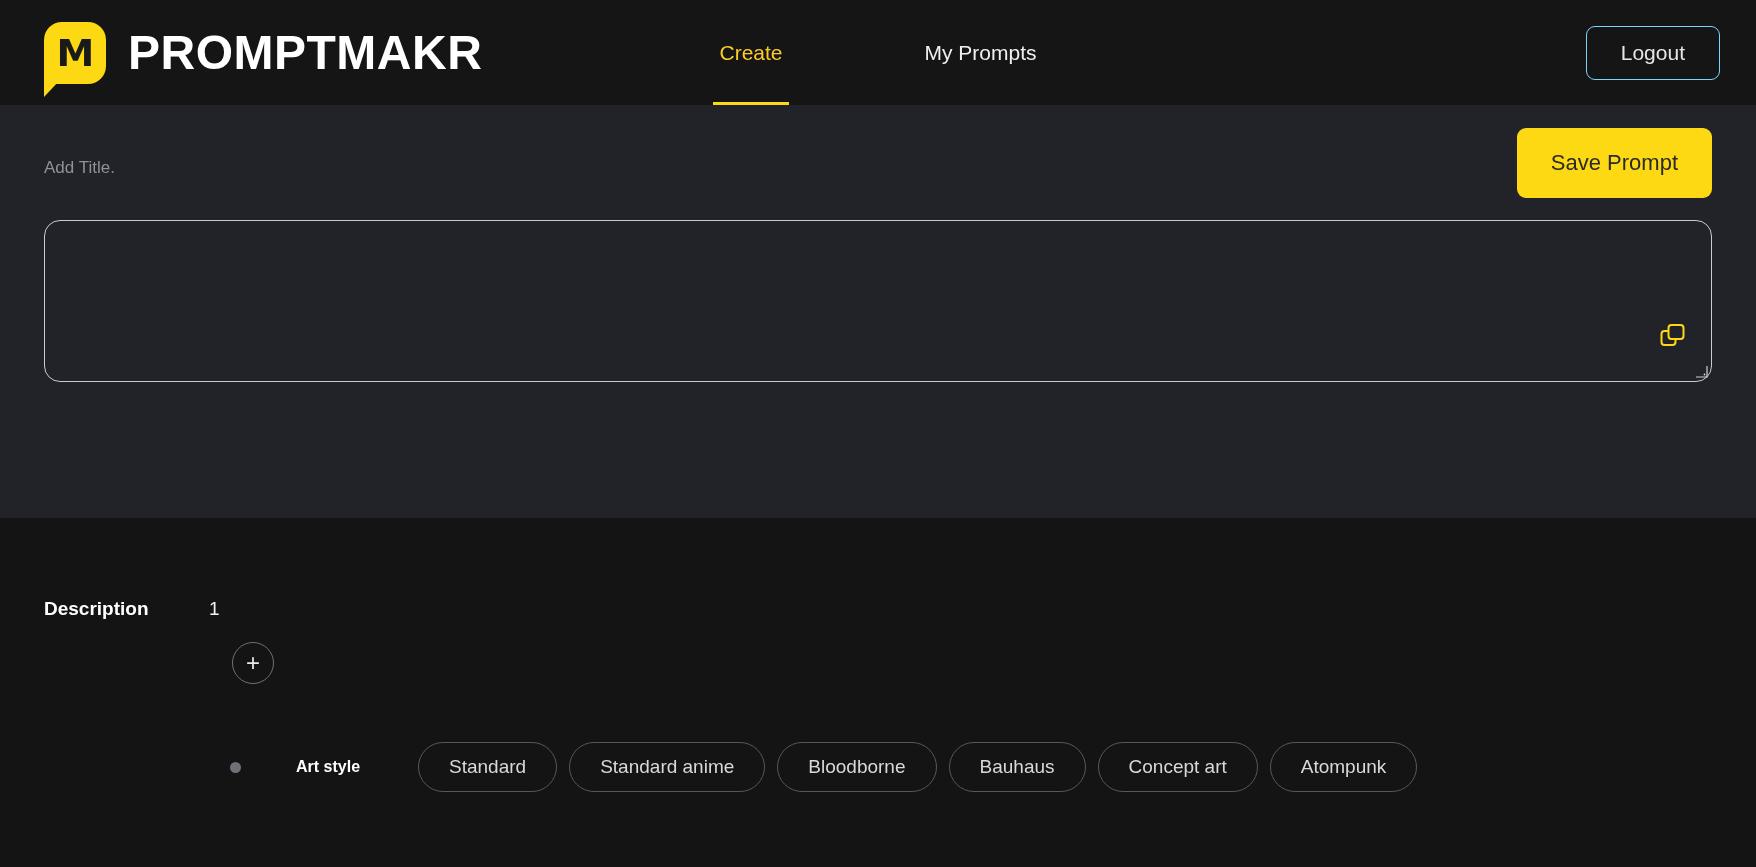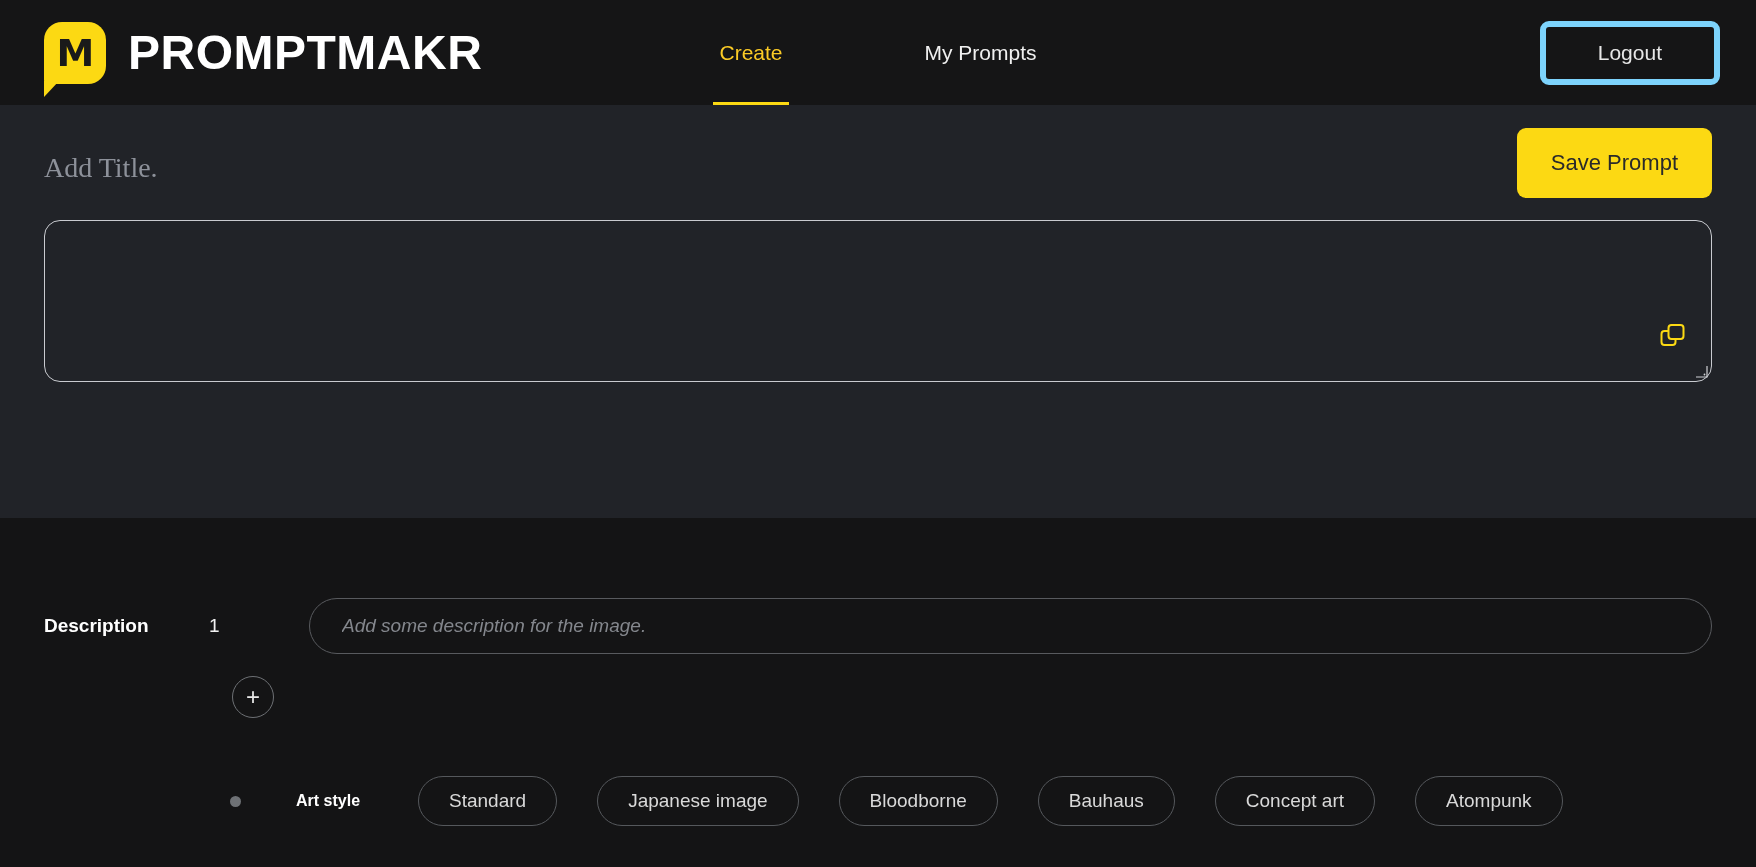--- a/index.html
+++ b/index.html
@@ -84,26 +84,26 @@
   .nav-item.active { color: #FBCB26; }
   .nav-underline {
     position: absolute;
     left: 0; right: 0; bottom: 0;
     height: 3px;
     background: #FCD913;
   }
 
   .logout-btn {
     margin-left: auto;
-    border: 6px solid #7dd3fc;
+    border: 1px solid #7dd3fc;
     border-radius: 9px;
     background: transparent;
     color: #e6e6e6;
     font-size: 21px;
-    padding: 14px 52px;
+    padding: 14px 34px;
     cursor: pointer;
     font-family: "Liberation Sans", sans-serif;
   }
 
   
   .title-panel {
     flex: 0 0 413px;
     background: #212328;
     padding: 0 44px;
     position: relative;
@@ -112,22 +112,22 @@
     height: 115px;
     display: flex;
     align-items: center;
     justify-content: space-between;
   }
   .title-input {
     background: transparent;
     border: none;
     outline: none;
     color: #e8e8e8;
-    font-size: 28px;
-    font-family: Liberation Serif, serif;
+    font-size: 17px;
+    font-family: Liberation Sans, sans-serif;
     width: 700px;
     padding: 0;
     margin-top: 10px;
   }
   .title-input::placeholder { color: #8d919a; }
 
   .save-btn {
     background: #FCD913;
     color: #2a2a2a;
     border: none;
@@ -248,21 +248,21 @@
   .style-label {
     color: #ffffff;
     font-size: 16px;
     font-weight: bold;
     margin-left: 55px;
     flex: 0 0 auto;
   }
   .chips {
     display: flex;
     align-items: flex-end;
-    gap: 40px;
+    gap: 12px;
     margin-left: 58px;
   }
   .chip {
     border: 1px solid #55585c;
     border-radius: 30px;
     background: transparent;
     color: #d9d9d9;
     font-size: 19px;
     padding: 13px 30px;
     white-space: nowrap;
@@ -322,33 +322,32 @@
         </svg>
       </span>
     </div>
   </div>
 
   <div class="options-panel">
 
     <div class="desc-row">
       <span class="desc-label">Description</span>
       <span class="desc-index">1</span>
-      <input class="desc-input" type="text" placeholder="Add some description for the image." style="">
     </div>
 
     <div class="add-row">
       <button class="add-btn">+</button>
     </div>
 
     <div class="style-row">
       <span class="bullet"></span>
       <span class="style-label">Art style</span>
       <div class="chips">
         <button class="chip">Standard</button>
-        <button class="chip">Japanese image</button>
+        <button class="chip">Standard anime</button>
         <button class="chip">Bloodborne</button>
         <button class="chip">Bauhaus</button>
         <button class="chip">Concept art</button>
         <button class="chip">Atompunk</button>
       </div>
     </div>
 
   </div>
 </div>
 

